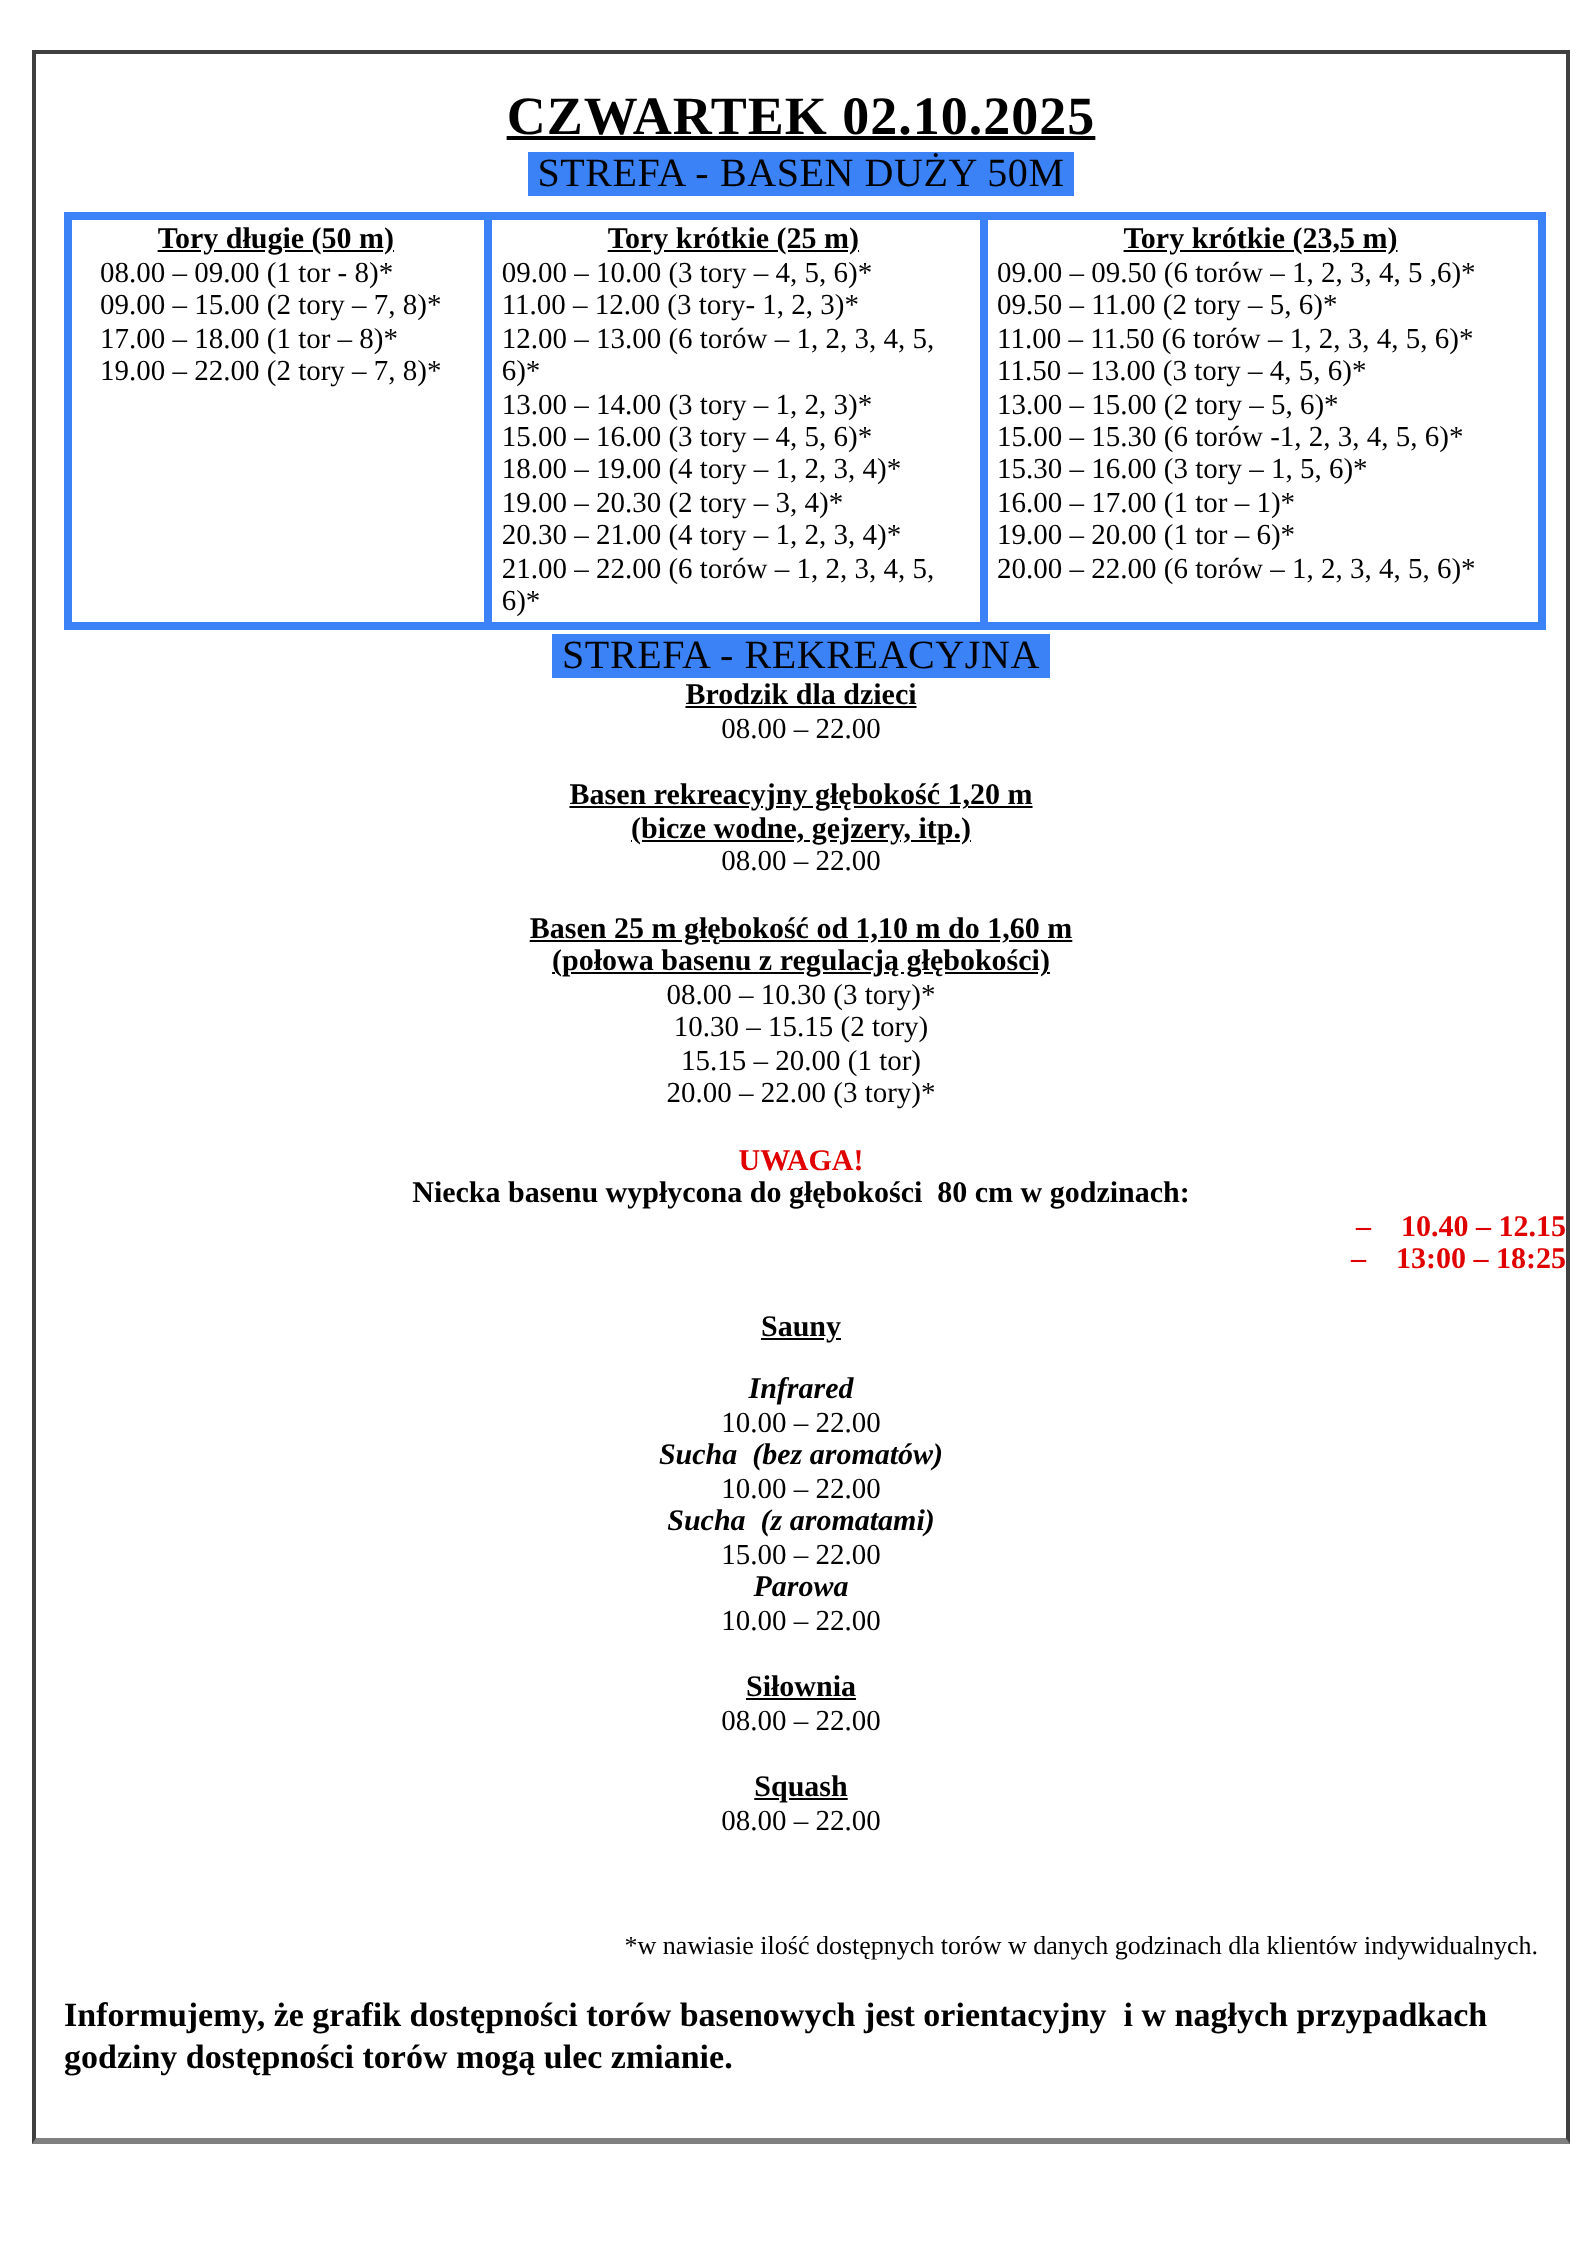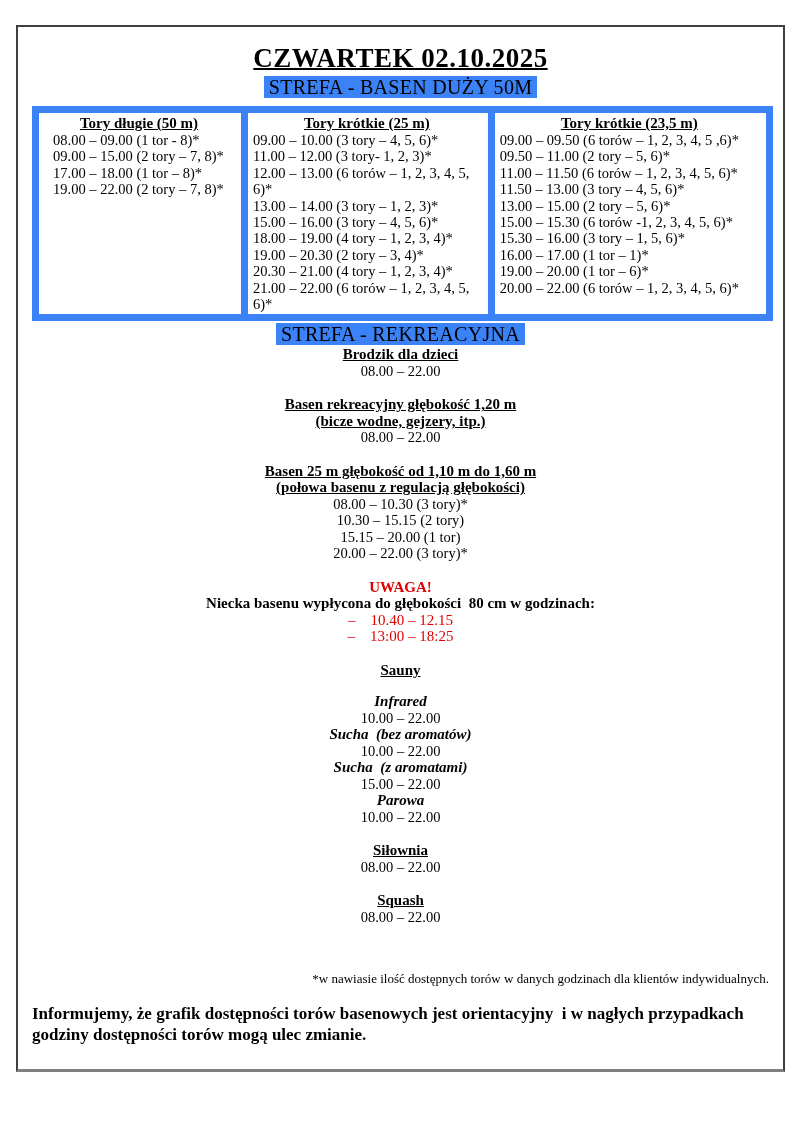--- a/index.html
+++ b/index.html
@@ -36,21 +36,21 @@
     letter-spacing: 0.3px;
   }
   table.lanes {
     border-collapse: collapse;
     table-layout: fixed;
     margin: 7px 0 0 14px;
     width: 741px;
     height: 194px;
   }
   table.lanes td {
-    border: 7px solid #3b82f6;
+    border: 4px solid #3b82f6;
     vertical-align: top;
     padding: 2px 2px 2px 0;
   }
   .col-header {
     text-align: center;
     font-weight: bold;
     text-decoration: underline;
     font-size: 15px;
     line-height: 17px;
     white-space: pre-wrap;
@@ -72,21 +72,21 @@
   }
   .time {
     font-size: 14.5px;
     line-height: 16.5px;
     white-space: pre-wrap;
   }
   .gap { height: 17px; }
   .gap-sm { height: 15px; }
   .alert-title { color: #e00000; font-weight: bold; font-size: 15px; line-height: 16.5px; }
   .alert-text  { color: #000000; font-weight: bold; font-size: 15px; line-height: 16.5px; white-space: pre-wrap; }
-  .alert-item  { color: #e00000; font-weight: normal; font-size: 15px; line-height: 16.5px; white-space: pre-wrap; }
+  .alert-item  { color: #e00000; font-weight: bold; font-size: 15px; line-height: 16.5px; white-space: pre-wrap; text-align: right; }
   .sauna-name {
     font-weight: bold;
     font-style: italic;
     font-size: 15px;
     line-height: 16.5px;
     white-space: pre-wrap;
   }
   .footnote {
     margin: 46px 14px 16px 14px;
     font-size: 13px;

